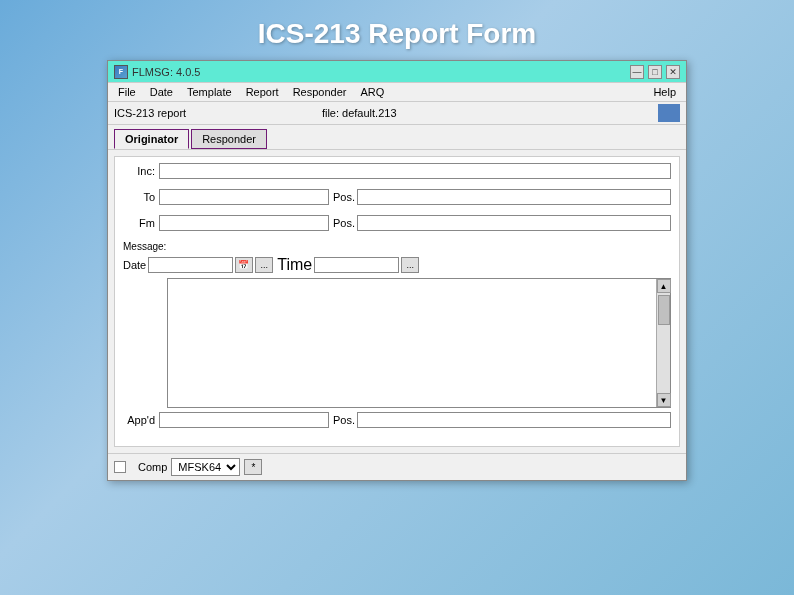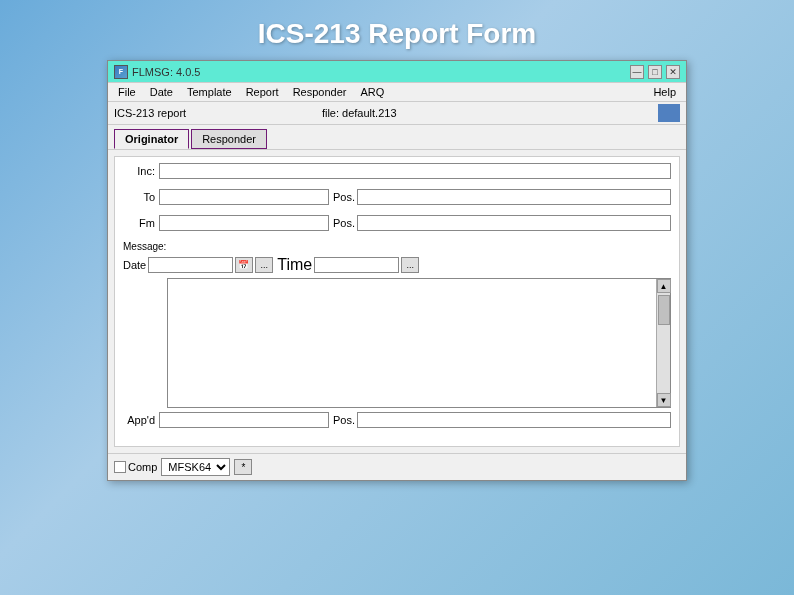--- a/index.html
+++ b/index.html
@@ -267,21 +267,21 @@
       align-items: center;
       background: #f0f0f0;
       border-top: 1px solid #ccc;
       padding: 4px 6px;
       gap: 4px;
       font-size: 11px;
     }
     .checkbox-label {
       display: flex;
       align-items: center;
-      gap: 2px;
+      gap: 12px;
       font-size: 11px;
     }
     .comp-checkbox {
       width: 12px;
       height: 12px;
       border: 1px solid #888;
       background: white;
     }
     .comp-select {
       height: 18px;

